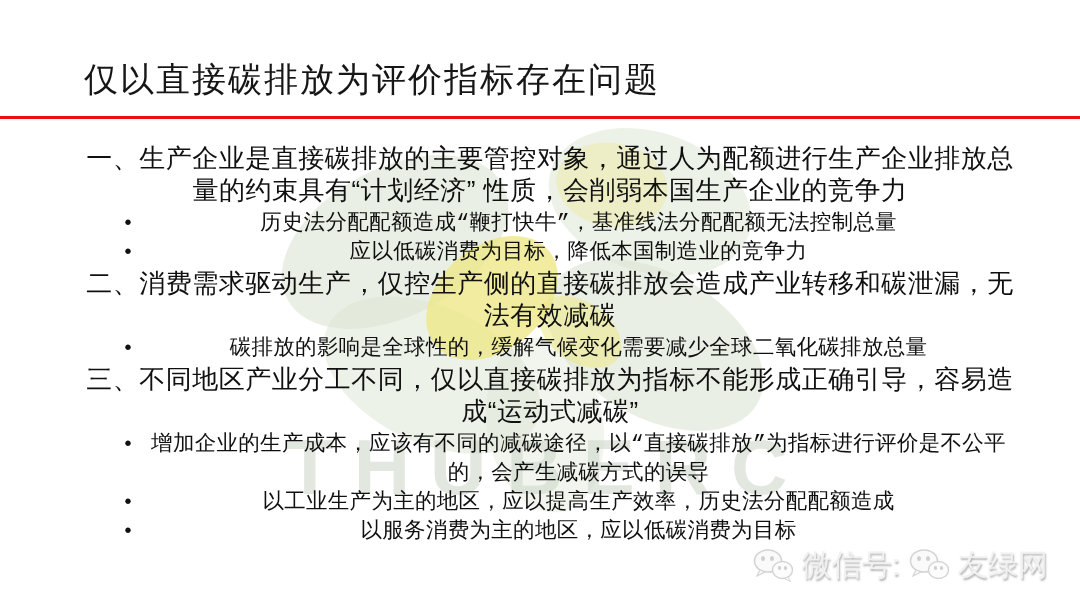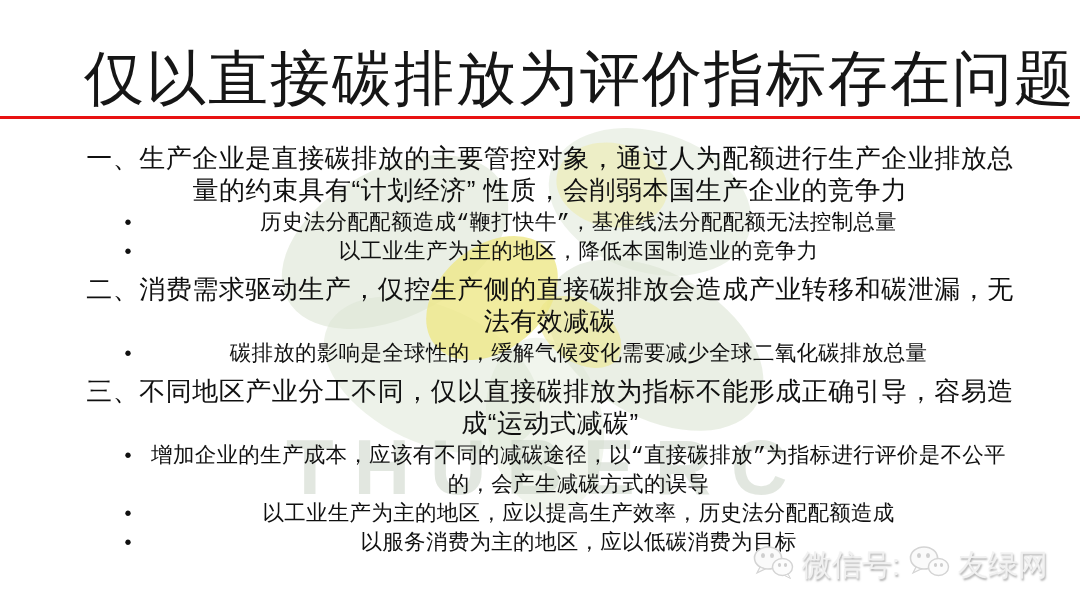--- a/index.html
+++ b/index.html
@@ -41,21 +41,21 @@
     letter-spacing: 20px;
     color: var(--wm-text);
     opacity: 0.55;
     pointer-events: none;
   }
   .title {
     position: absolute;
     left: 84px;
     top: 52px;
     z-index: 2;
-    font-size: 60px;
+    font-size: 34px;
     line-height: 54px;
     font-weight: 400;
     letter-spacing: 2px;
     color: var(--title-text);
     white-space: nowrap;
   }
   .divider {
     position: absolute;
     left: 0;
     top: 116px;
@@ -66,21 +66,21 @@
   }
   .content {
     position: absolute;
     left: 84px;
     top: 142px;
     width: 932px;
     z-index: 2;
     color: var(--body-text);
     text-align: center;
   }
-  .section + .section { margin-top: 6px; }
+  .section + .section { }
   .section-heading {
     font-size: 26px;
     line-height: 32px;
     font-weight: 400;
     letter-spacing: 0.5px;
   }
   .bullets {
     list-style: none;
     margin: 3px 0 0 36px;
     padding: 0;
@@ -99,21 +99,21 @@
     left: 2px;
     top: 0;
     font-size: 20px;
   }
   .wechat-watermark {
     position: absolute;
     right: 32px;
     bottom: 22px;
     z-index: 3;
     display: flex;
-    align-items: flex-start;
+    align-items: center;
     gap: 8px;
     font-size: 30px;
     color: #f1f1f1;
     text-shadow: 1px 2px 2px rgba(125,125,125,0.6), -1px -1px 1px #ffffff;
     pointer-events: none;
   }
   .wechat-icon { width: 42px; height: 36px; flex: 0 0 auto; }
 </style>
 </head>
 <body>
@@ -136,21 +136,21 @@
 
   <h1 class="title">仅以直接碳排放为评价指标存在问题</h1>
   <div class="divider"></div>
 
   <div class="content">
 
     <section class="section">
       <p class="section-heading">一、生产企业是直接碳排放的主要管控对象，通过人为配额进行生产企业排放总量的约束具有“计划经济” 性质，会削弱本国生产企业的竞争力</p>
       <ul class="bullets">
         <li>历史法分配配额造成“鞭打快牛”，基准线法分配配额无法控制总量</li>
-        <li>以工业生产为主的地区，降低本国制造业的竞争力</li>
+        <li>应以低碳消费为目标，降低本国制造业的竞争力</li>
       </ul>
     </section>
 
     <section class="section">
       <p class="section-heading">二、消费需求驱动生产，仅控生产侧的直接碳排放会造成产业转移和碳泄漏，无法有效减碳</p>
       <ul class="bullets">
         <li>碳排放的影响是全球性的，缓解气候变化需要减少全球二氧化碳排放总量</li>
       </ul>
     </section>
 

